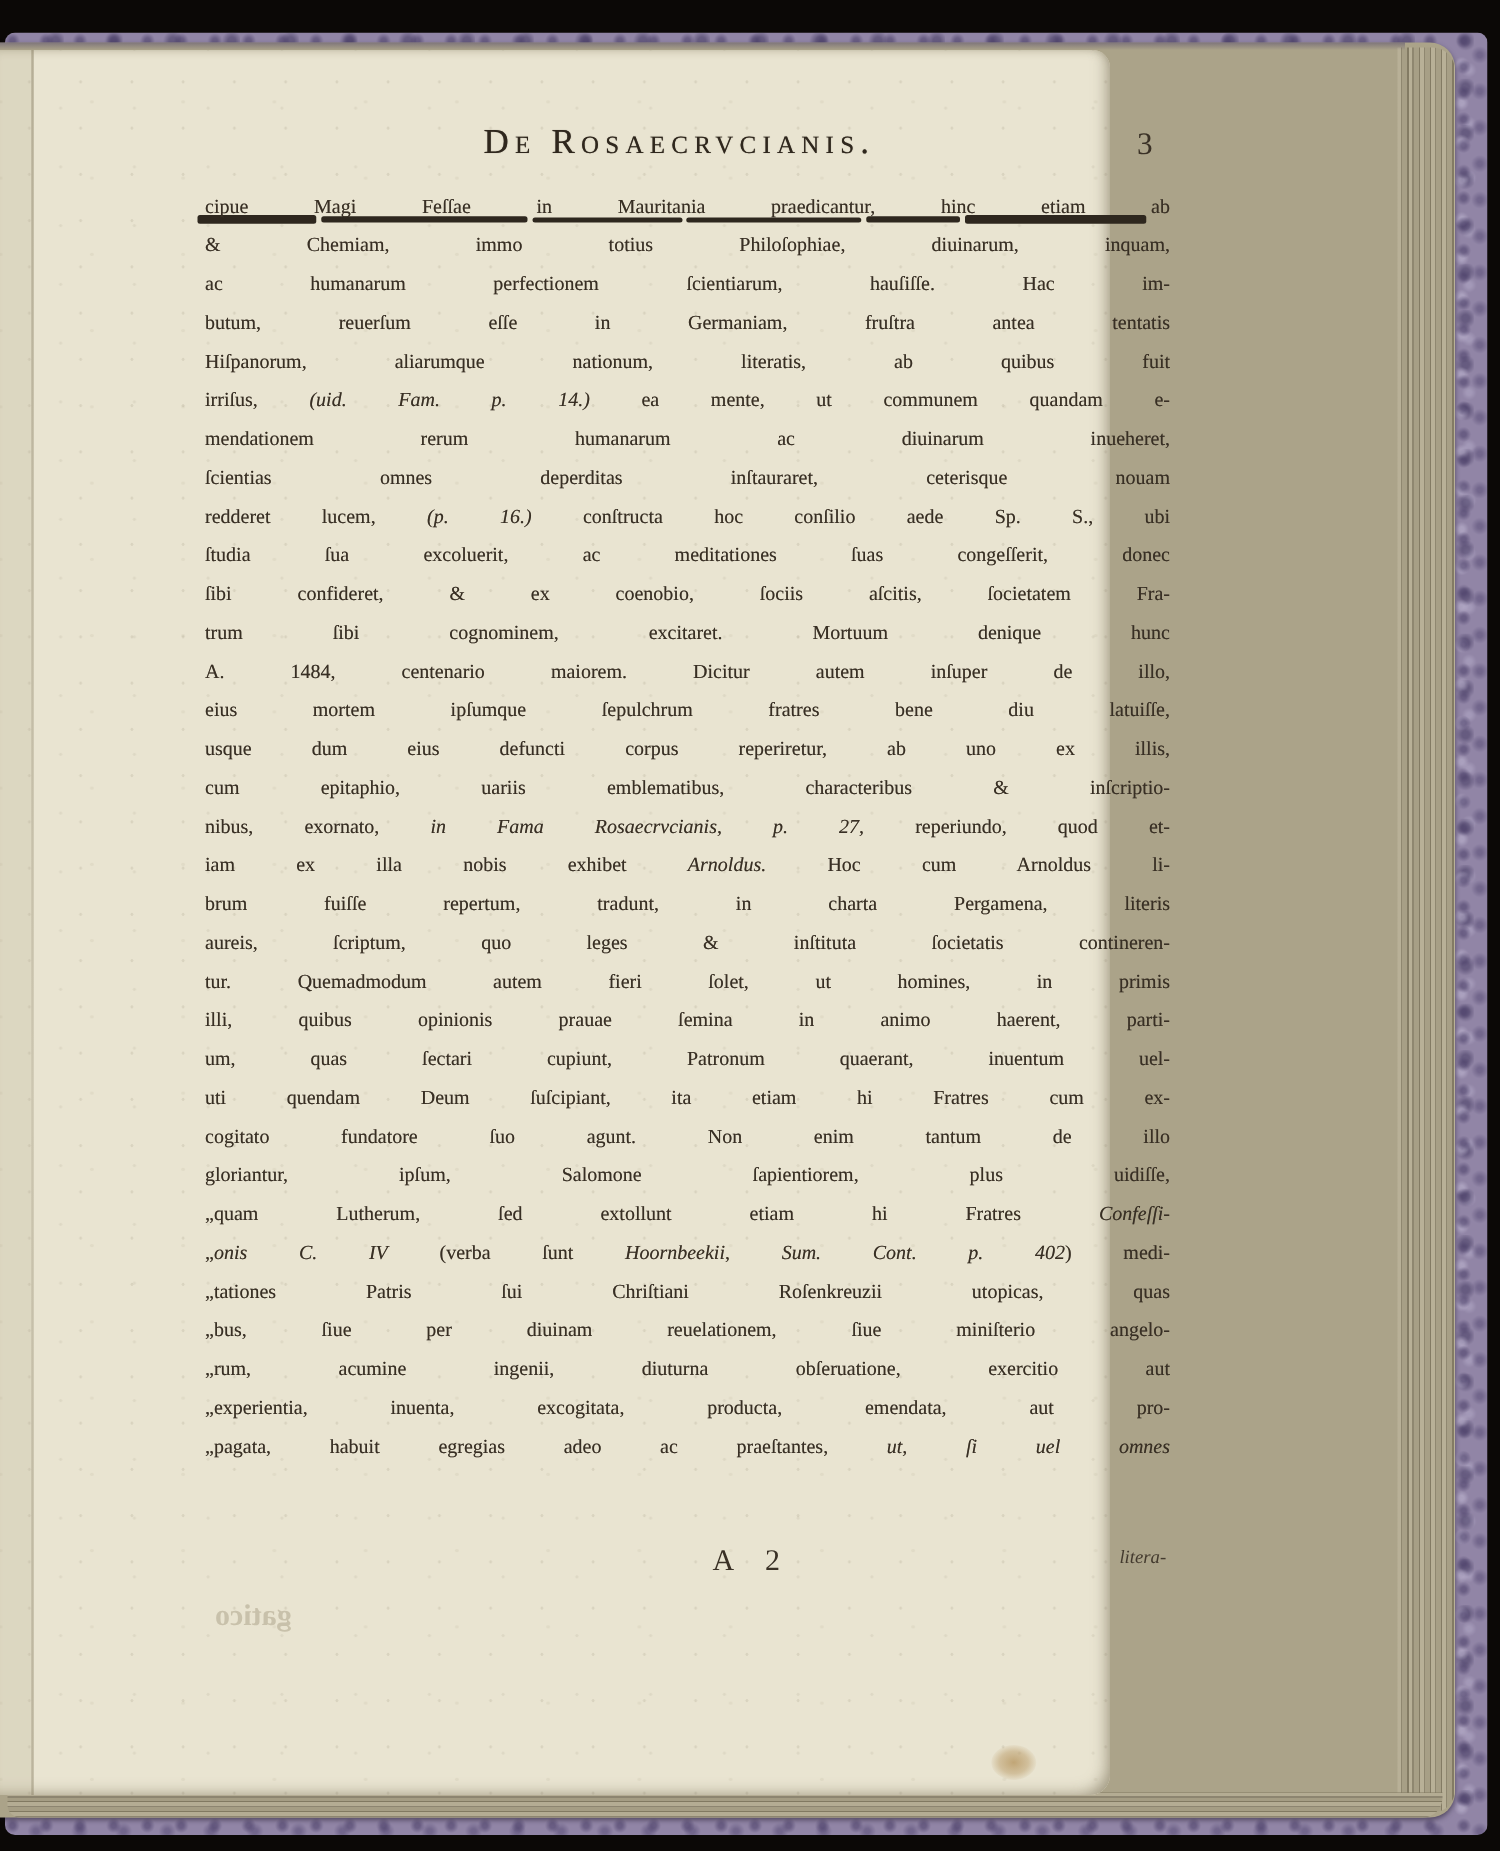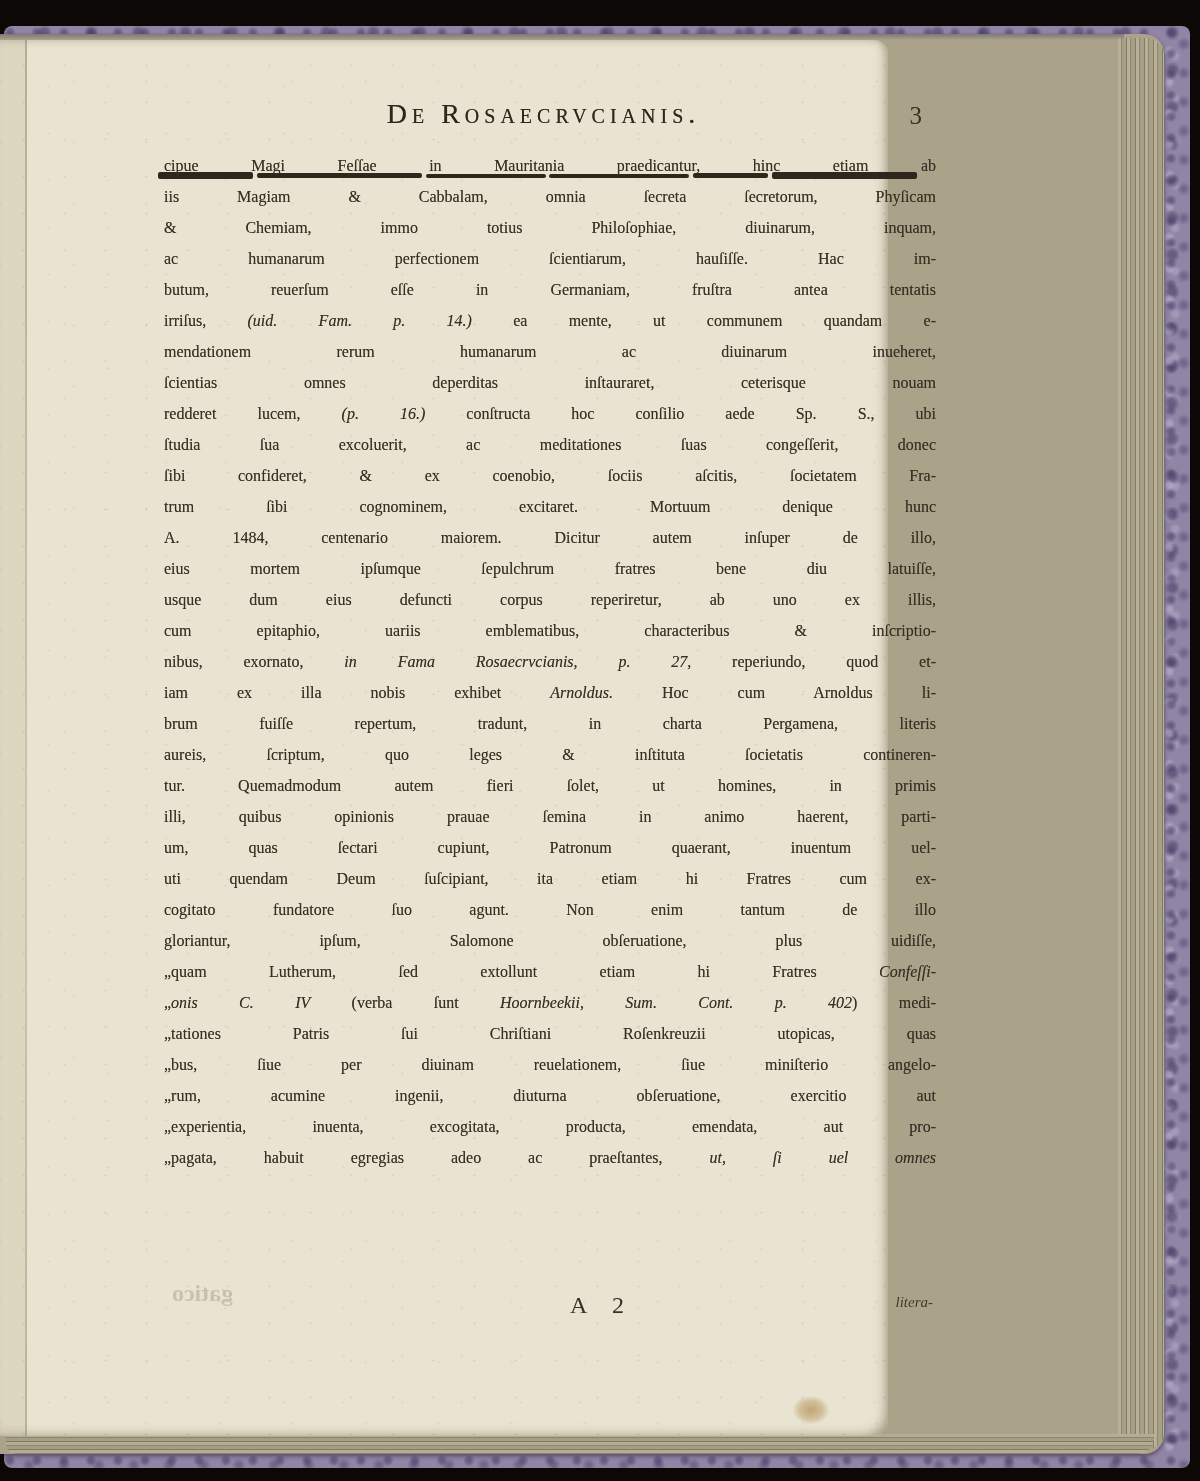--- a/index.html
+++ b/index.html
@@ -57,21 +57,21 @@
   .rs5{width:75px;height:5px;}  .rs6{width:145px;height:7px;}
 
   
   .body{position:absolute;left:164px;top:110px;width:772px;
     font-size:16px;line-height:31px;color:#382f24;
     text-shadow:0 0 .5px rgba(56,47,36,.55);}
   .body .line{text-align:justify;text-align-last:justify;white-space:normal;height:31px;overflow:hidden;}
   .body em{font-style:italic;}
 
   
-  .footer{position:absolute;left:165px;top:1252px;width:772px;height:34px;font-size:24px;color:#3a3126;}
+  .footer{position:absolute;left:165px;top:1196px;width:772px;height:34px;font-size:24px;color:#3a3126;}
   .sig{position:absolute;left:405px;top:0;letter-spacing:10px;}
   .catchword{position:absolute;right:4px;top:2px;font-style:italic;font-size:15px;color:#433a2e;}
 
   
   .show-through{position:absolute;left:172px;top:1240px;font-size:24px;
     color:rgba(125,112,82,.30);transform:scaleX(-1);filter:blur(.6px);font-weight:bold;}
 
   
   .stain{position:absolute;left:793px;top:1356px;width:36px;height:28px;border-radius:50%;
     background:radial-gradient(ellipse at center,rgba(166,124,58,.6) 0%,rgba(166,124,58,.35) 45%,rgba(166,124,58,0) 75%);}
@@ -104,45 +104,45 @@
       <span class="rs1"></span>
       <span class="rs2"></span>
       <span class="rs3"></span>
       <span class="rs4"></span>
       <span class="rs5"></span>
       <span class="rs6"></span>
     </div>
 
     <div class="body">
         <div class="line"><span>cipue Magi Feſſae in Mauritania praedicantur, hinc etiam ab</span></div>
-        <div class="line"><span>iis Magiam &amp; Cabbalam, omnia ſecreta ſecretorum, Phyſicam</span></div>
         <div class="line"><span>&amp; Chemiam, immo totius Philoſophiae, diuinarum, inquam,</span></div>
         <div class="line"><span>ac humanarum perfectionem ſcientiarum, hauſiſſe.  Hac im-</span></div>
         <div class="line"><span>butum, reuerſum eſſe in Germaniam, fruſtra antea tentatis</span></div>
+        <div class="line"><span>Hiſpanorum, aliarumque nationum, literatis, ab quibus fuit</span></div>
         <div class="line"><span>irriſus, </span><em>(uid. Fam. p. 14.)</em><span> ea mente, ut communem quandam e-</span></div>
         <div class="line"><span>mendationem rerum humanarum ac diuinarum inueheret,</span></div>
         <div class="line"><span>ſcientias omnes deperditas inſtauraret, ceterisque nouam</span></div>
         <div class="line"><span>redderet lucem, </span><em>(p. 16.)</em><span> conſtructa hoc conſilio aede Sp. S., ubi</span></div>
         <div class="line"><span>ſtudia ſua excoluerit, ac meditationes ſuas congeſſerit, donec</span></div>
         <div class="line"><span>ſibi confideret, &amp; ex coenobio, ſociis aſcitis, ſocietatem Fra-</span></div>
         <div class="line"><span>trum ſibi cognominem, excitaret.  Mortuum denique hunc</span></div>
         <div class="line"><span>A. 1484, centenario maiorem.  Dicitur autem inſuper de illo,</span></div>
         <div class="line"><span>eius mortem ipſumque ſepulchrum fratres bene diu latuiſſe,</span></div>
         <div class="line"><span>usque dum eius defuncti corpus reperiretur, ab uno ex illis,</span></div>
         <div class="line"><span>cum epitaphio, uariis emblematibus, characteribus &amp; inſcriptio-</span></div>
         <div class="line"><span>nibus, exornato, </span><em>in Fama Rosaecrvcianis, p. 27,</em><span> reperiundo, quod et-</span></div>
         <div class="line"><span>iam ex illa nobis exhibet </span><em>Arnoldus.</em><span>  Hoc cum Arnoldus li-</span></div>
         <div class="line"><span>brum fuiſſe repertum, tradunt, in charta Pergamena, literis</span></div>
         <div class="line"><span>aureis, ſcriptum, quo leges &amp; inſtituta ſocietatis contineren-</span></div>
         <div class="line"><span>tur.  Quemadmodum autem fieri ſolet, ut homines, in primis</span></div>
         <div class="line"><span>illi, quibus opinionis prauae ſemina in animo haerent, parti-</span></div>
         <div class="line"><span>um, quas ſectari cupiunt, Patronum quaerant, inuentum uel-</span></div>
         <div class="line"><span>uti quendam Deum ſuſcipiant, ita etiam hi Fratres cum ex-</span></div>
         <div class="line"><span>cogitato fundatore ſuo agunt.  Non enim tantum de illo</span></div>
-        <div class="line"><span>gloriantur, ipſum, Salomone obſeruatione, plus uidiſſe,</span></div>
+        <div class="line"><span>gloriantur, ipſum, Salomone ſapientiorem, plus uidiſſe,</span></div>
         <div class="line"><span>„quam Lutherum, ſed extollunt etiam hi Fratres </span><em>Confeſſi-</em></div>
         <div class="line"><span>„</span><em>onis C. IV</em><span> (verba ſunt </span><em>Hoornbeekii</em><span>, </span><em>Sum. Cont. p. 402</em><span>) medi-</span></div>
         <div class="line"><span>„tationes Patris ſui Chriſtiani Roſenkreuzii utopicas, quas</span></div>
         <div class="line"><span>„bus, ſiue per diuinam reuelationem, ſiue miniſterio angelo-</span></div>
         <div class="line"><span>„rum, acumine ingenii, diuturna obſeruatione, exercitio aut</span></div>
         <div class="line"><span>„experientia, inuenta, excogitata, producta, emendata, aut pro-</span></div>
         <div class="line"><span>„pagata, habuit egregias adeo ac praeſtantes, </span><em>ut, ſi uel omnes</em></div>
       </div>
 
     <div class="show-through">gatico</div>

